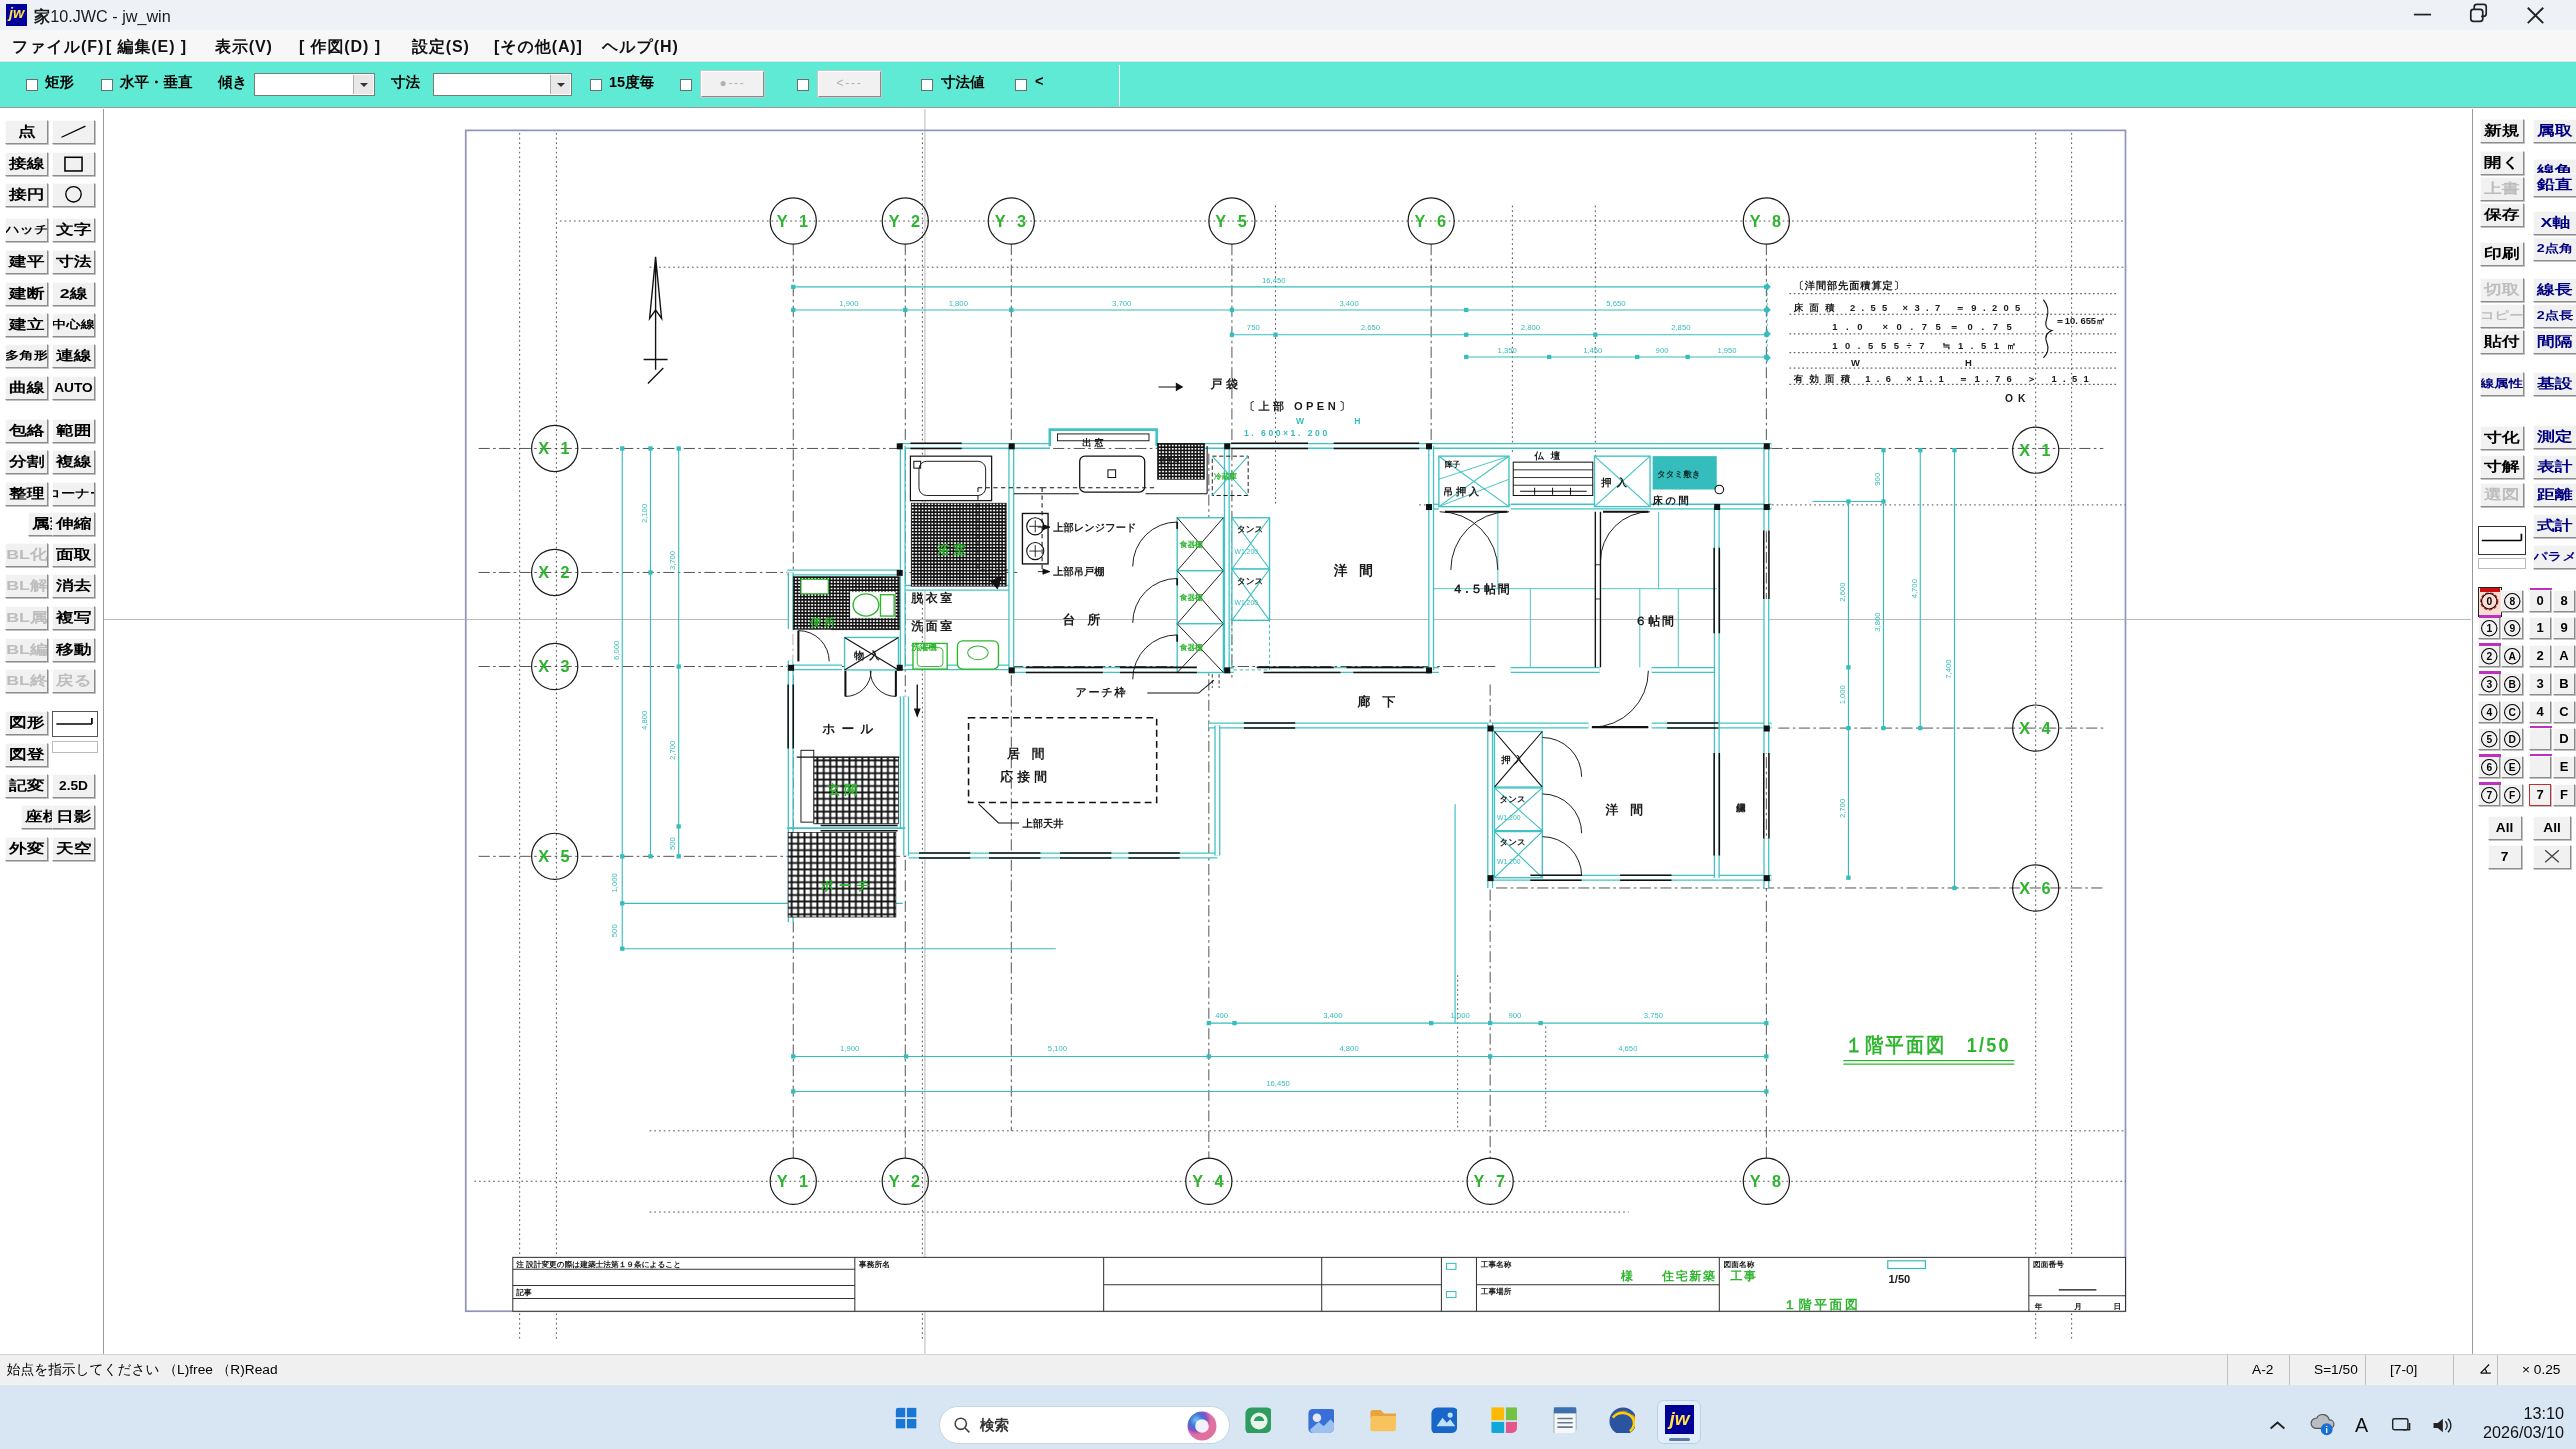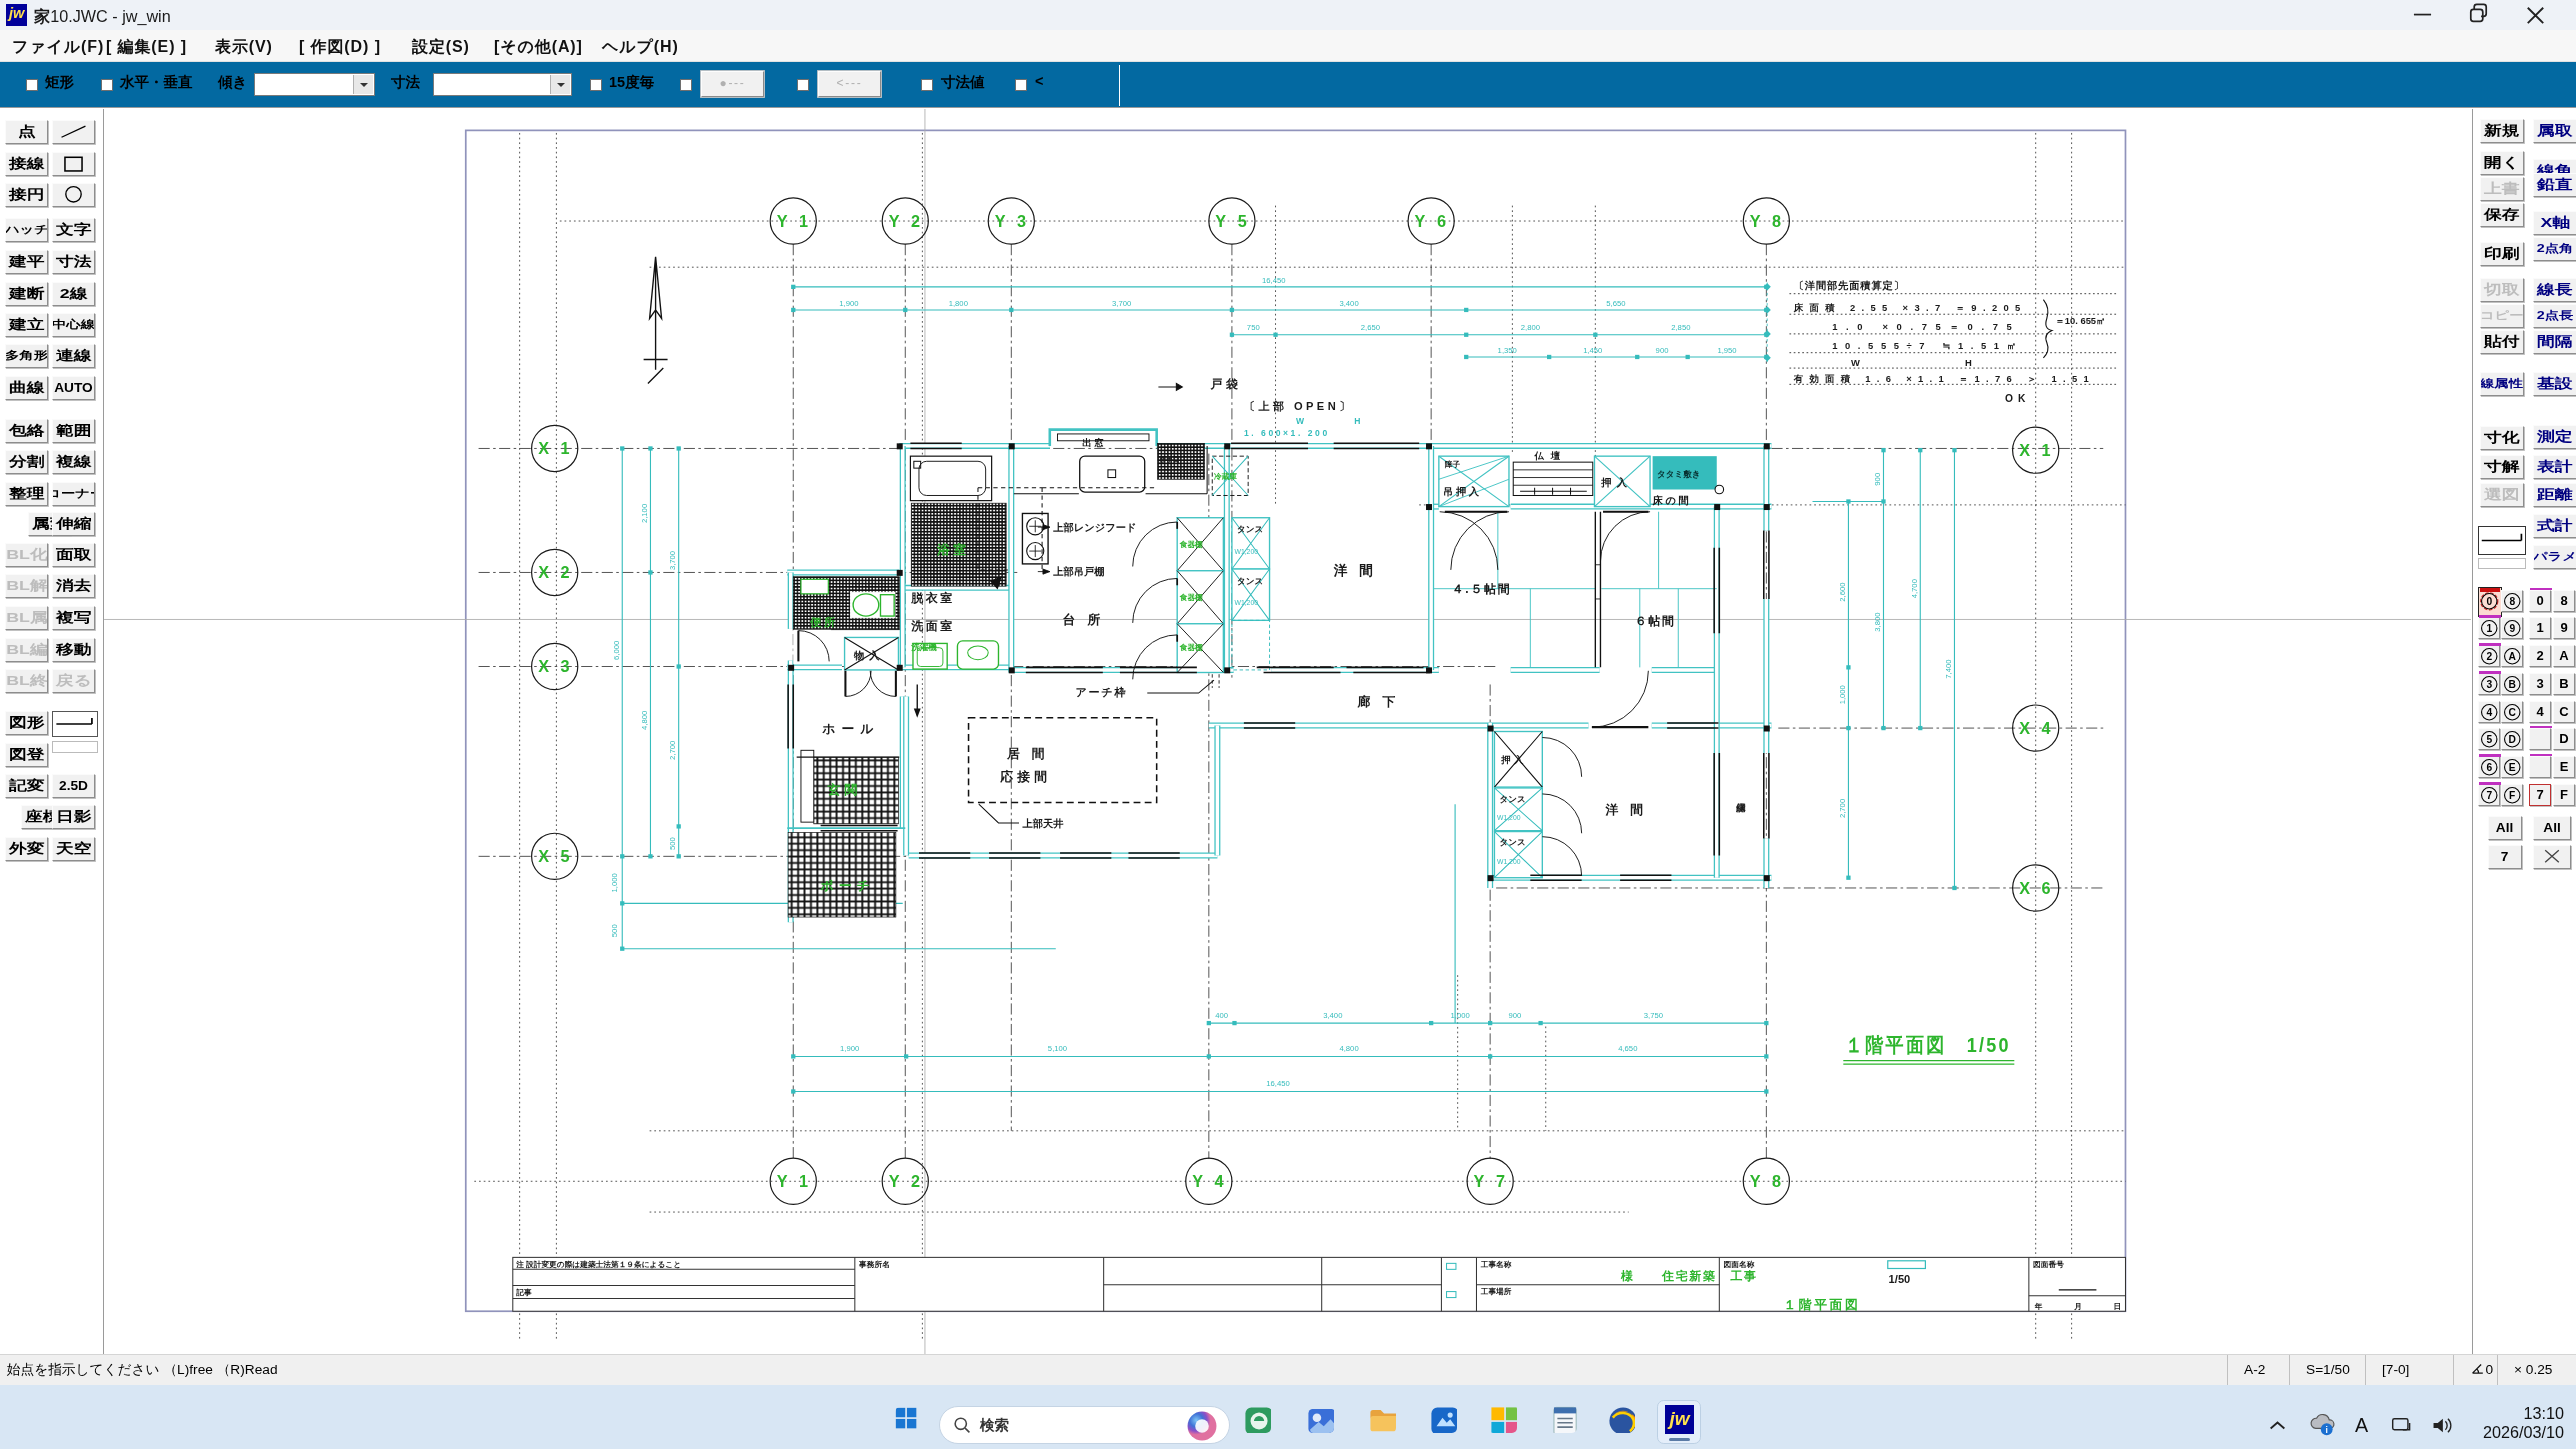--- a/index.html
+++ b/index.html
@@ -3,40 +3,40 @@
 <style>
 *{margin:0;padding:0;box-sizing:border-box}
 html,body{width:2576px;height:1450px;overflow:hidden}
 body{font-family:"Liberation Sans",sans-serif;position:relative;background:#fff}
 #titlebar{position:absolute;left:0;top:0;width:2576px;height:30px;background:#eef2f7}
 #titleicon{position:absolute;left:6px;top:4.3px;width:21.4px;height:21.4px;background:#00009a;color:#ffe14d;font-style:italic;font-weight:bold;font-size:14.5px;text-align:center;line-height:19.7px}
 #titletext{position:absolute;left:34px;top:6px;font-size:16.2px;color:#1a1a1a}
 .wbtn{position:absolute;top:0;height:30px;width:55px}
 #menubar{position:absolute;left:0;top:30px;width:2576px;height:32px;background:#f7f7f7;border-bottom:0.9px solid #e2e2e2}
 .mi{position:absolute;top:6.8px;font-size:16px;color:#111;font-weight:bold;letter-spacing:0.9px}
-#toolbar{position:absolute;left:0;top:62px;width:2576px;height:46px;background:#0369a1;border-bottom:0.9px solid #9a9a9a}
+#toolbar{position:absolute;left:0;top:62px;width:2576px;height:46px;background:#5eead4;border-bottom:0.9px solid #9a9a9a}
 .cb{position:absolute;top:17px;width:12px;height:12px;background:#fff;border:0.9px solid #6e6e6e}
 .tl{position:absolute;top:11px;font-size:14.5px;color:#000;font-weight:bold}
 .combo{position:absolute;top:11px;height:23px;background:#fff;border:0.9px solid #7a7a7a}
 .combo .ar{position:absolute;right:0.9px;top:0.9px;bottom:0.9px;width:19.7px;background:#e8e8e8;border-left:0.9px solid #b0b0b0}
 .combo .ar:after{content:"";position:absolute;left:5.1px;top:8.6px;border:4.3px solid transparent;border-top-color:#333}
 .tbtn{position:absolute;top:9.4px;height:26px;background:#f1f1f1;border:0.9px solid;border-color:#fdfdfd #8a8a8a #8a8a8a #fdfdfd;box-shadow:0 0 0 0.9px #c8c8c8;color:#b0b0b0;font-size:12px;text-align:center;line-height:23px;letter-spacing:1.7px}
 #leftpanel{position:absolute;left:0;top:109px;width:104px;height:1245px;background:#fff;border-right:0.9px solid #9a9a9a}
 #rightpanel{position:absolute;left:2472px;top:109px;width:104px;height:1245px;background:#fff;border-left:0.9px solid #9a9a9a}
 .b{position:absolute;height:24px;background:#f1f1f1;border:0.9px solid;border-color:#fbfbfb #8d8d8d #8d8d8d #fbfbfb;box-shadow:0.9px 0.9px 0 #bbb;font-size:13.7px;font-weight:bold;color:#000;text-align:center;line-height:21.4px;overflow:hidden;white-space:nowrap}
 .b.n{color:#000080}
 .b.d{color:#bdbdbd}
 .b.sm{font-size:11px}
 .b b{display:inline-block;transform:scaleX(1.3);font-weight:inherit}
 .mini{position:absolute;width:22px;height:22px}
 .mb{background:#f1f1f1;border:0.9px solid;border-color:#fbfbfb #8d8d8d #8d8d8d #fbfbfb;box-shadow:0.9px 0.9px 0 #bbb;font-size:13px;font-weight:bold;text-align:center;line-height:19.7px;color:#000}
 #canvas{position:absolute;left:104px;top:109px;width:2367px;height:1245px;background:#fff}
 #statusbar{position:absolute;left:0;top:1354px;width:2576px;height:31px;background:#f0f0f0;border-top:0.9px solid #d5d5d5;font-size:13.7px;color:#000}
 #taskbar{position:absolute;left:0;top:1385px;width:2576px;height:65px;background:#d8e6f4}
-.seg{position:absolute;top:0;height:31px;border-left:0.9px solid #c0c0c0;padding-left:16px;line-height:29px}
+.seg{position:absolute;top:0;height:31px;border-left:0.9px solid #c0c0c0;padding-left:24px;line-height:29px}
 .ticon{position:absolute;top:26px;width:29px;height:29px;border-radius:5.1px}
 </style></head>
 <body>
 <div id="titlebar">
   <div id="titleicon">jw</div>
   <div id="titletext"><b>家</b>10.JWC - jw_win</div>
   <svg class="wbtn" style="left:2395px" width="55" height="30" viewBox="0 0 64 35">
       <line x1="22" y1="17" x2="42" y2="17" stroke="#222" stroke-width="2"></line>
     </svg>
   <svg class="wbtn" style="left:2451px" width="55" height="30" viewBox="0 0 64 35">

